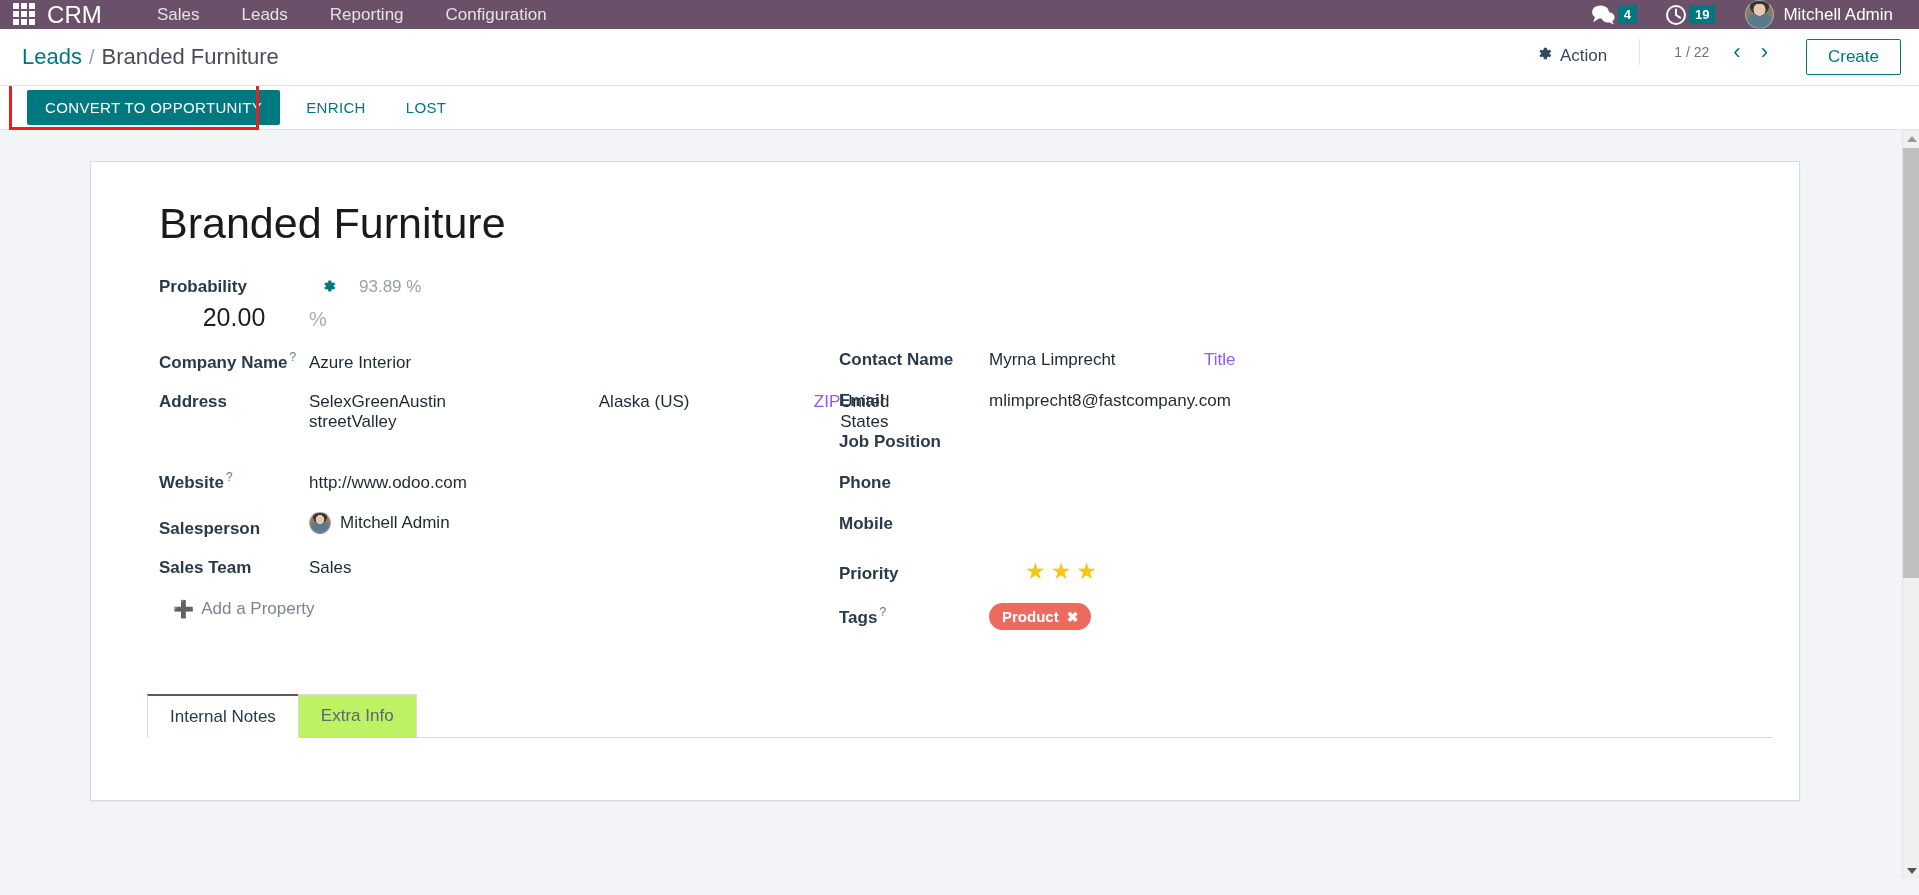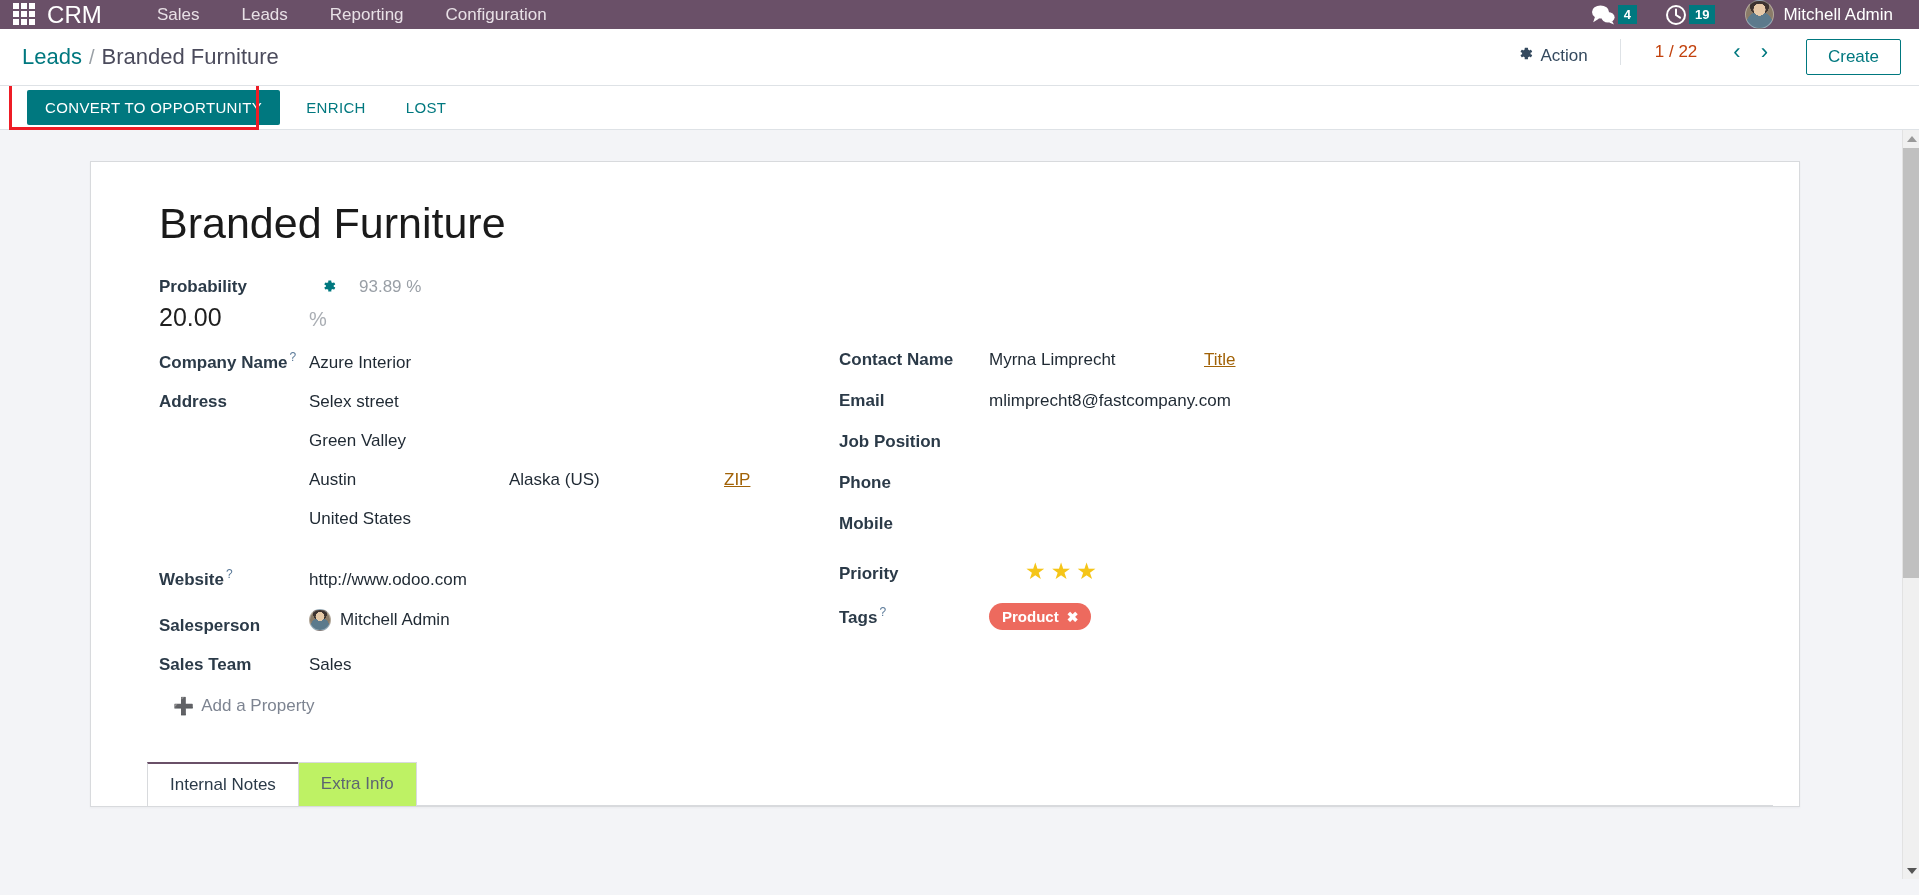--- a/index.html
+++ b/index.html
@@ -118,21 +118,21 @@
     display: flex; align-items: center; gap: 7px;
     font-size: 17px; color: #34495e;
     padding: 6px 26px 6px 10px;
     cursor: pointer;
   }
   .pager {
     display: flex; align-items: center; gap: 4px;
     border-left: 1px solid #dee2e6;
     padding-left: 34px; margin-left: 6px;
   }
-  .pager-count { font-size: 17px; color: #c2410c; margin-right: 24px; white-space: nowrap; }
+  .pager-count { font-size: 14px; color: #737373; margin-right: 12px; white-space: nowrap; }
   .pager-btn {
     color: #00787f; font-size: 22px; line-height: 1;
     padding: 2px 8px; cursor: pointer; user-select: none;
   }
   .create-btn {
     margin-left: 30px;
     border: 1px solid #00787f;
     color: #00787f;
     background: #ffffff;
     font-size: 17px;
@@ -210,21 +210,21 @@
   }
 
   .prob-block { margin-left: 26px; margin-bottom: 4px; }
   .prob-row1 {
     display: flex; align-items: center; gap: 12px;
     font-size: 17px; margin-bottom: 6px;
   }
   .prob-label { font-weight: bold; color: #2b3a48; width: 150px; }
   .gear-teal { color: #00787f; font-size: 15px; cursor: pointer; }
   .prob-calc { color: #999fa6; font-size: 17px; margin-left: 10px; }
-  .prob-row2 { display: flex; align-items: baseline; }
+  .prob-row2 { display: flex; align-items: baseline; text-align: center; }
   .prob-value {
     font-size: 25px; color: #1f1f1f; width: 150px;
     cursor: text;
   }
   .prob-pct { font-size: 20px; color: #a9adb3; }
 
   .cols { display: flex; margin-left: 26px; margin-top: 18px; }
   .col { width: 680px; }
   .col.right { margin-left: 0; }
 
@@ -235,25 +235,25 @@
     color: #2b3a48;
     width: 150px;
     flex: none;
     white-space: nowrap;
   }
   .flabel .qm {
     color: #5b7a99; font-weight: normal; font-size: 12px;
     vertical-align: super; margin-left: 2px; cursor: help;
   }
   .fvalue { font-size: 17px; color: #1f2933; cursor: text; }
-  .fvalue.muted { color: #a16207; text-decoration: underline; }
+  .fvalue.muted { color: #8b5cf6; }
   .fvalue.link { color: #1f2933; }
   .fsub { width: 215px; flex: none; }
   .addr-line { margin-bottom: 19px; }
-  .addr-stack { display: flex; flex-direction: column; }
+  .addr-stack { display: flex; flex-direction: row; }
   .addr-city-row { display: flex; align-items: baseline; }
   .addr-city { width: 200px; flex: none; }
   .addr-state { width: 215px; flex: none; }
 
   .sp-value { display: flex; align-items: center; gap: 9px; font-size: 17px; color: #1f2933; }
 
   .add-prop {
     display: flex; align-items: center; gap: 7px;
     color: #7d8491; font-size: 17px;
     margin: 10px 0 0 14px;

